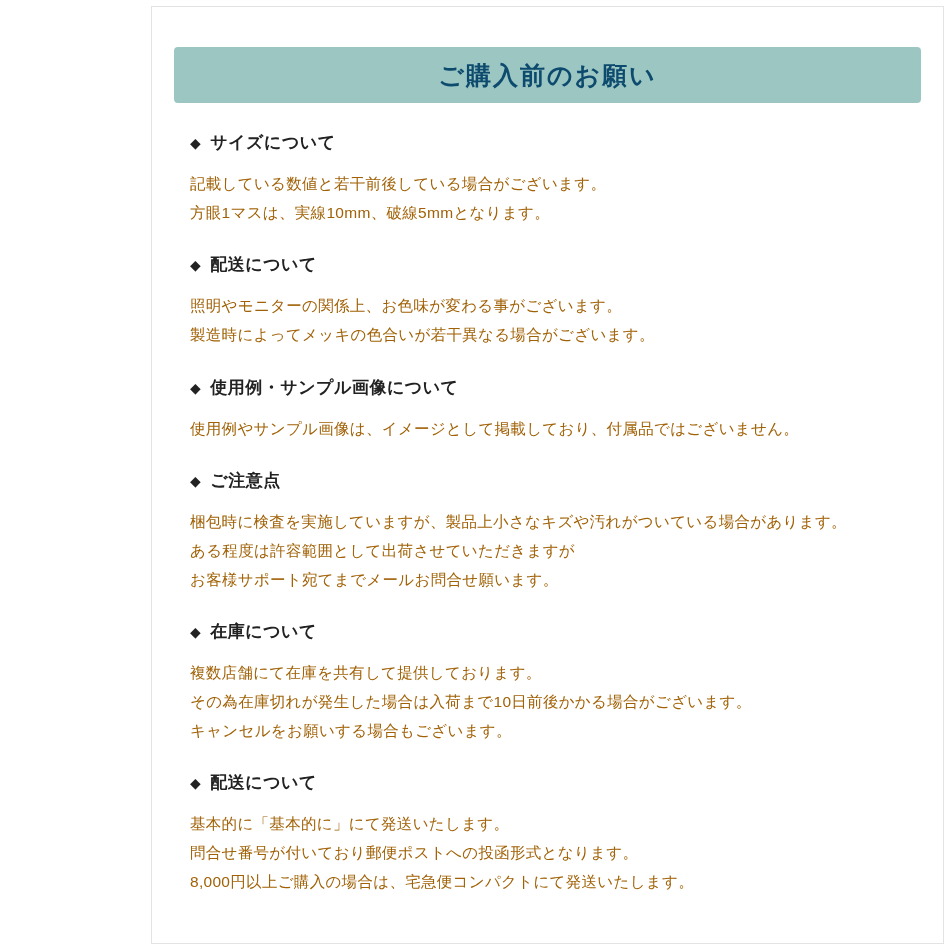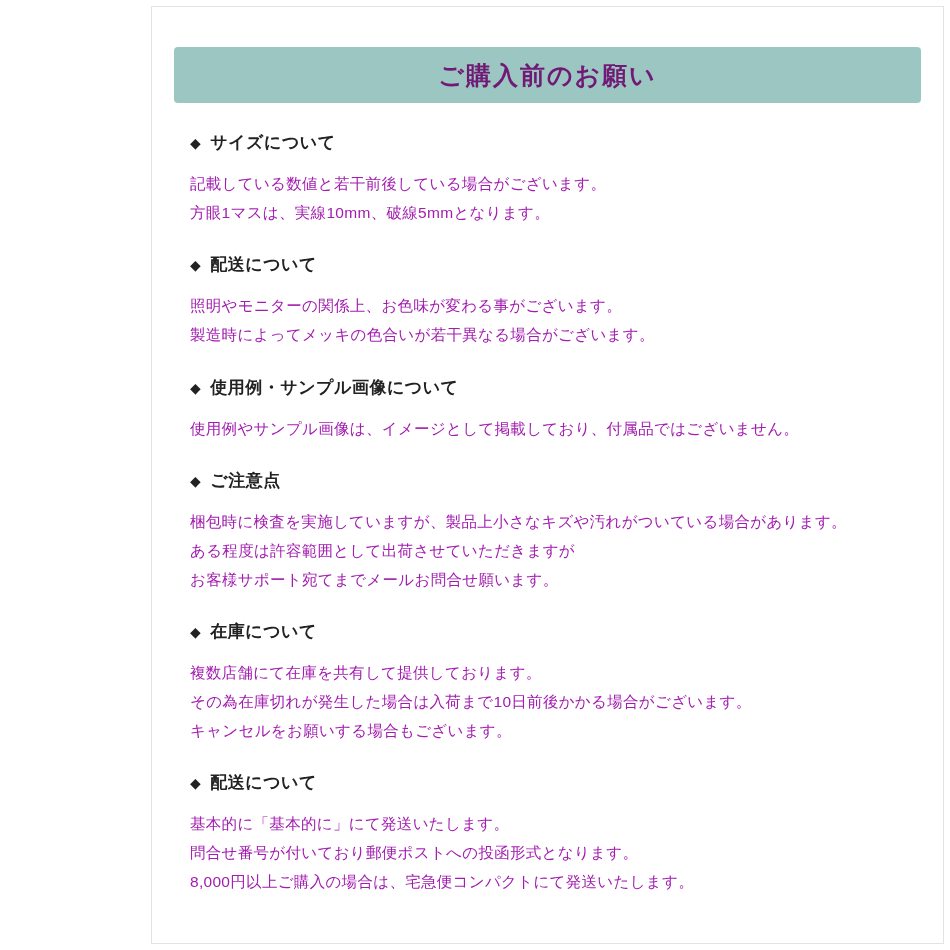--- a/index.html
+++ b/index.html
@@ -36,21 +36,21 @@
   .banner {
     background: #9cc6c2;
     height: 56px;
     border-radius: 4px;
     display: flex;
     align-items: center;
     justify-content: center;
     margin: 0 0 0 0;
   }
   .banner-title {
-    color: #701a75;
+    color: #0c4a6e;
     font-size: 25px;
     font-weight: bold;
     letter-spacing: 2px;
     line-height: 1;
   }
   .content {
     padding: 0 2px;
   }
   .section {
     margin-top: 26px;
@@ -69,21 +69,21 @@
     gap: 9px;
   }
   .diamond {
     font-size: 14px;
     color: #222222;
     line-height: 1;
   }
   .sec-body {
     margin: 16px 0 0 14px;
     font-size: 15.5px;
-    color: #a21caf;
+    color: #a16207;
     line-height: 1.85;
     letter-spacing: 0.3px;
   }
   .sec-body div {
     white-space: pre;
   }
 </style>
 </head>
 <body>
 

